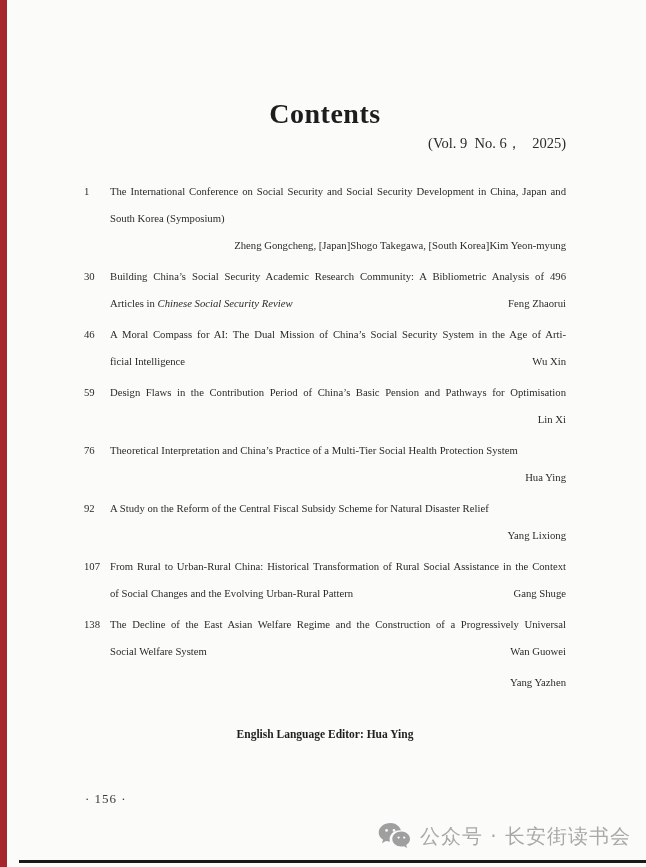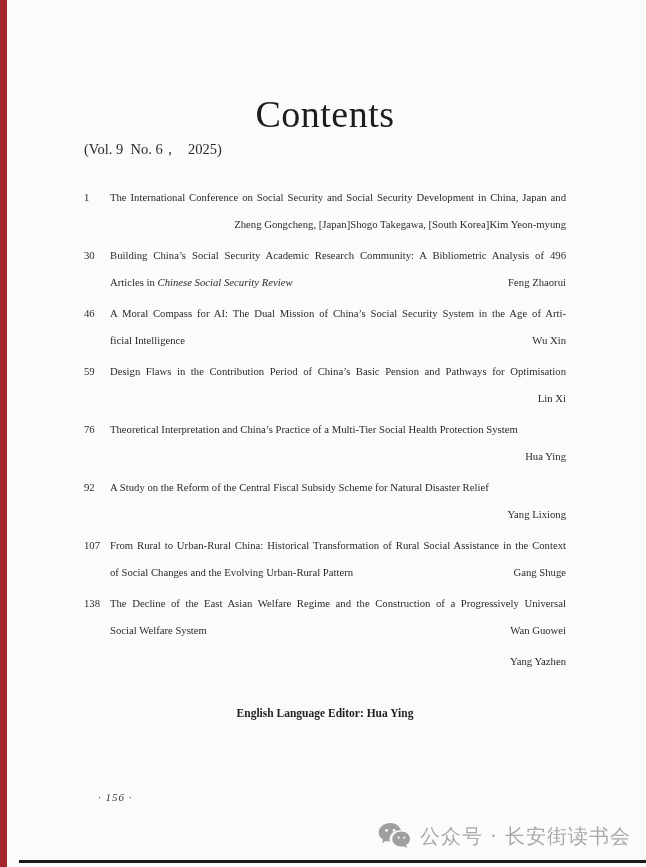--- a/index.html
+++ b/index.html
@@ -6,42 +6,42 @@
   body{
     width:646px;height:867px;position:relative;overflow:hidden;
     background:#fbfbf9;
     font-family:"Liberation Serif","DejaVu Serif",serif;
     color:#2b2b2b;
   }
   .red-bar{position:absolute;left:0;top:0;width:7px;height:867px;background:#a5262b;}
   .bottom-rule{position:absolute;left:19px;right:0;top:860px;height:3px;background:#1a1a1a;}
   .page-content{position:absolute;left:84px;top:0;width:482px;}
   .doc-title{
-    text-align:center;font-weight:normal;font-size:38px;line-height:34px;
+    text-align:center;font-weight:bold;font-size:28px;line-height:34px;
     margin-top:97px;color:#1d1d1d;letter-spacing:.5px;
   }
   .vol-line{
-    text-align:left;font-size:14.5px;margin-top:9px;color:#2b2b2b;white-space:pre;
+    text-align:right;font-size:14.5px;margin-top:3px;color:#2b2b2b;white-space:pre;
   }
   .toc{margin-top:25px;font-size:10.7px;}
   .entry{margin-bottom:4px;}
   .line{display:flex;line-height:27px;white-space:nowrap;}
   .num{width:26px;flex:0 0 26px;text-align:left;}
   .line-text{flex:1;min-width:0;}
   .line-text.just{text-align:justify;text-align-last:justify;}
   .line-text.flexline{display:flex;gap:44px;}
   .line-text.flexline .author{margin-left:auto;padding-left:12px;}
   .line-text.right{text-align:right;}
   .it{font-style:italic;}
   .editor-line{
     text-align:center;font-weight:bold;font-size:11.5px;
     margin-top:29px;line-height:18px;color:#1f1f1f;
   }
   .footer-pn{
-    position:absolute;left:98px;top:791px;font-size:11px;color:#3a3a3a;letter-spacing:1px;font-style:italic;
+    position:absolute;left:85px;top:791px;font-size:13px;color:#3a3a3a;letter-spacing:1px;
   }
   .watermark{
     position:absolute;right:15px;top:820px;height:32px;
     display:flex;align-items:center;gap:9px;
     color:#a9a9a9;font-family:"DejaVu Sans","Liberation Sans",sans-serif;
     font-size:20px;letter-spacing:1px;
   }
   .watermark svg{display:block;}
 </style>
 </head>
@@ -51,20 +51,24 @@
 <div class="bottom-rule"></div>
 
 <div class="page-content">
   <div class="doc-title">Contents</div>
   <div class="vol-line">(Vol. 9  No. 6，   2025)</div>
   <div class="toc" id="toc">
       <div class="entry">
         <div class="line">
           <span class="num">1</span>
           <div class="line-text just"><span><span>The International Conference on Social Security and Social Security Development in China, Japan and</span></span></div>
+        </div>
+        <div class="line">
+          <span class="num"></span>
+          <div class="line-text"><span><span>South Korea (Symposium)</span></span></div>
         </div>
         <div class="line">
           <span class="num"></span>
           <div class="line-text right"><span class="author">Zheng Gongcheng, [Japan]Shogo Takegawa, [South Korea]Kim Yeon-myung</span></div>
         </div>
       </div>
       <div class="entry">
         <div class="line">
           <span class="num">30</span>
           <div class="line-text just"><span><span>Building China’s Social Security Academic Research Community: A Bibliometric Analysis of 496</span></span></div>

